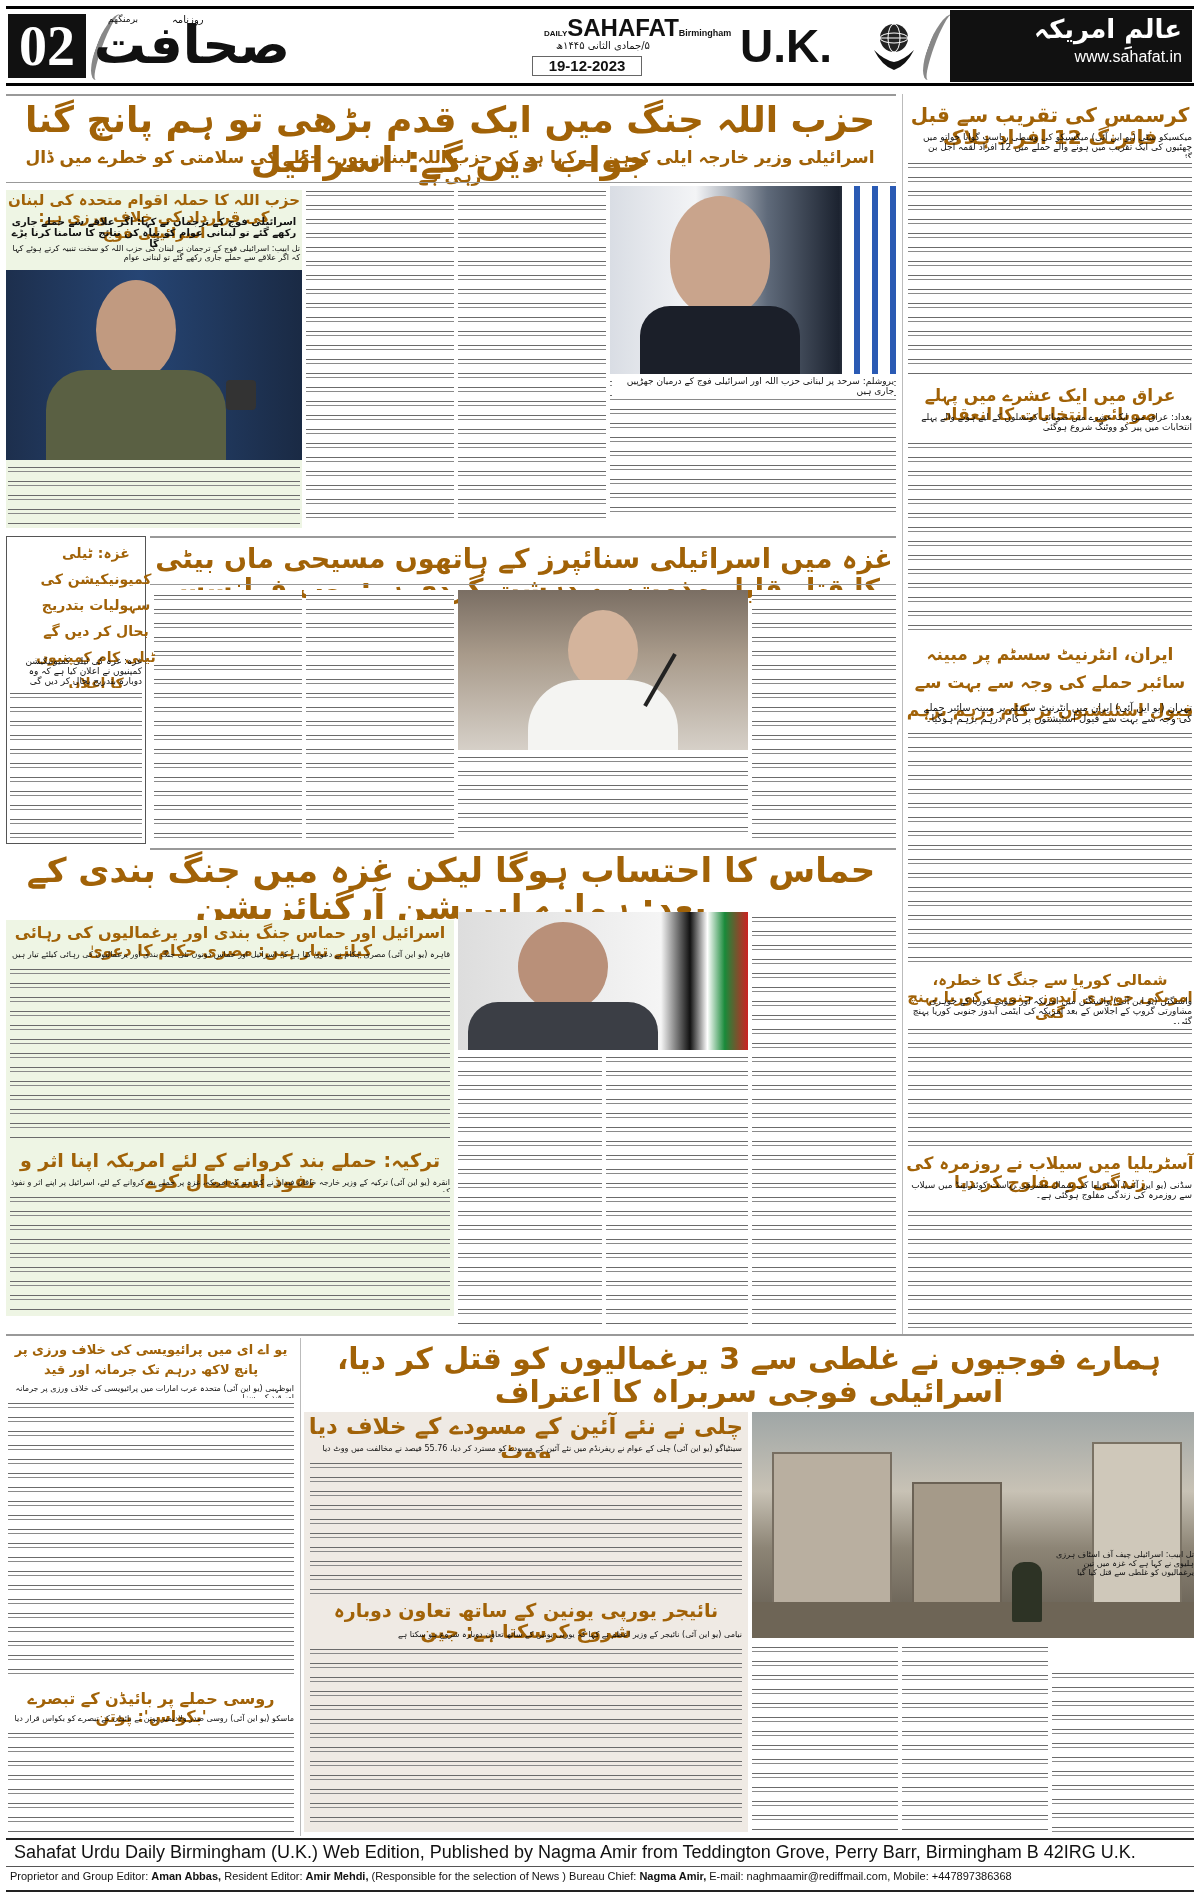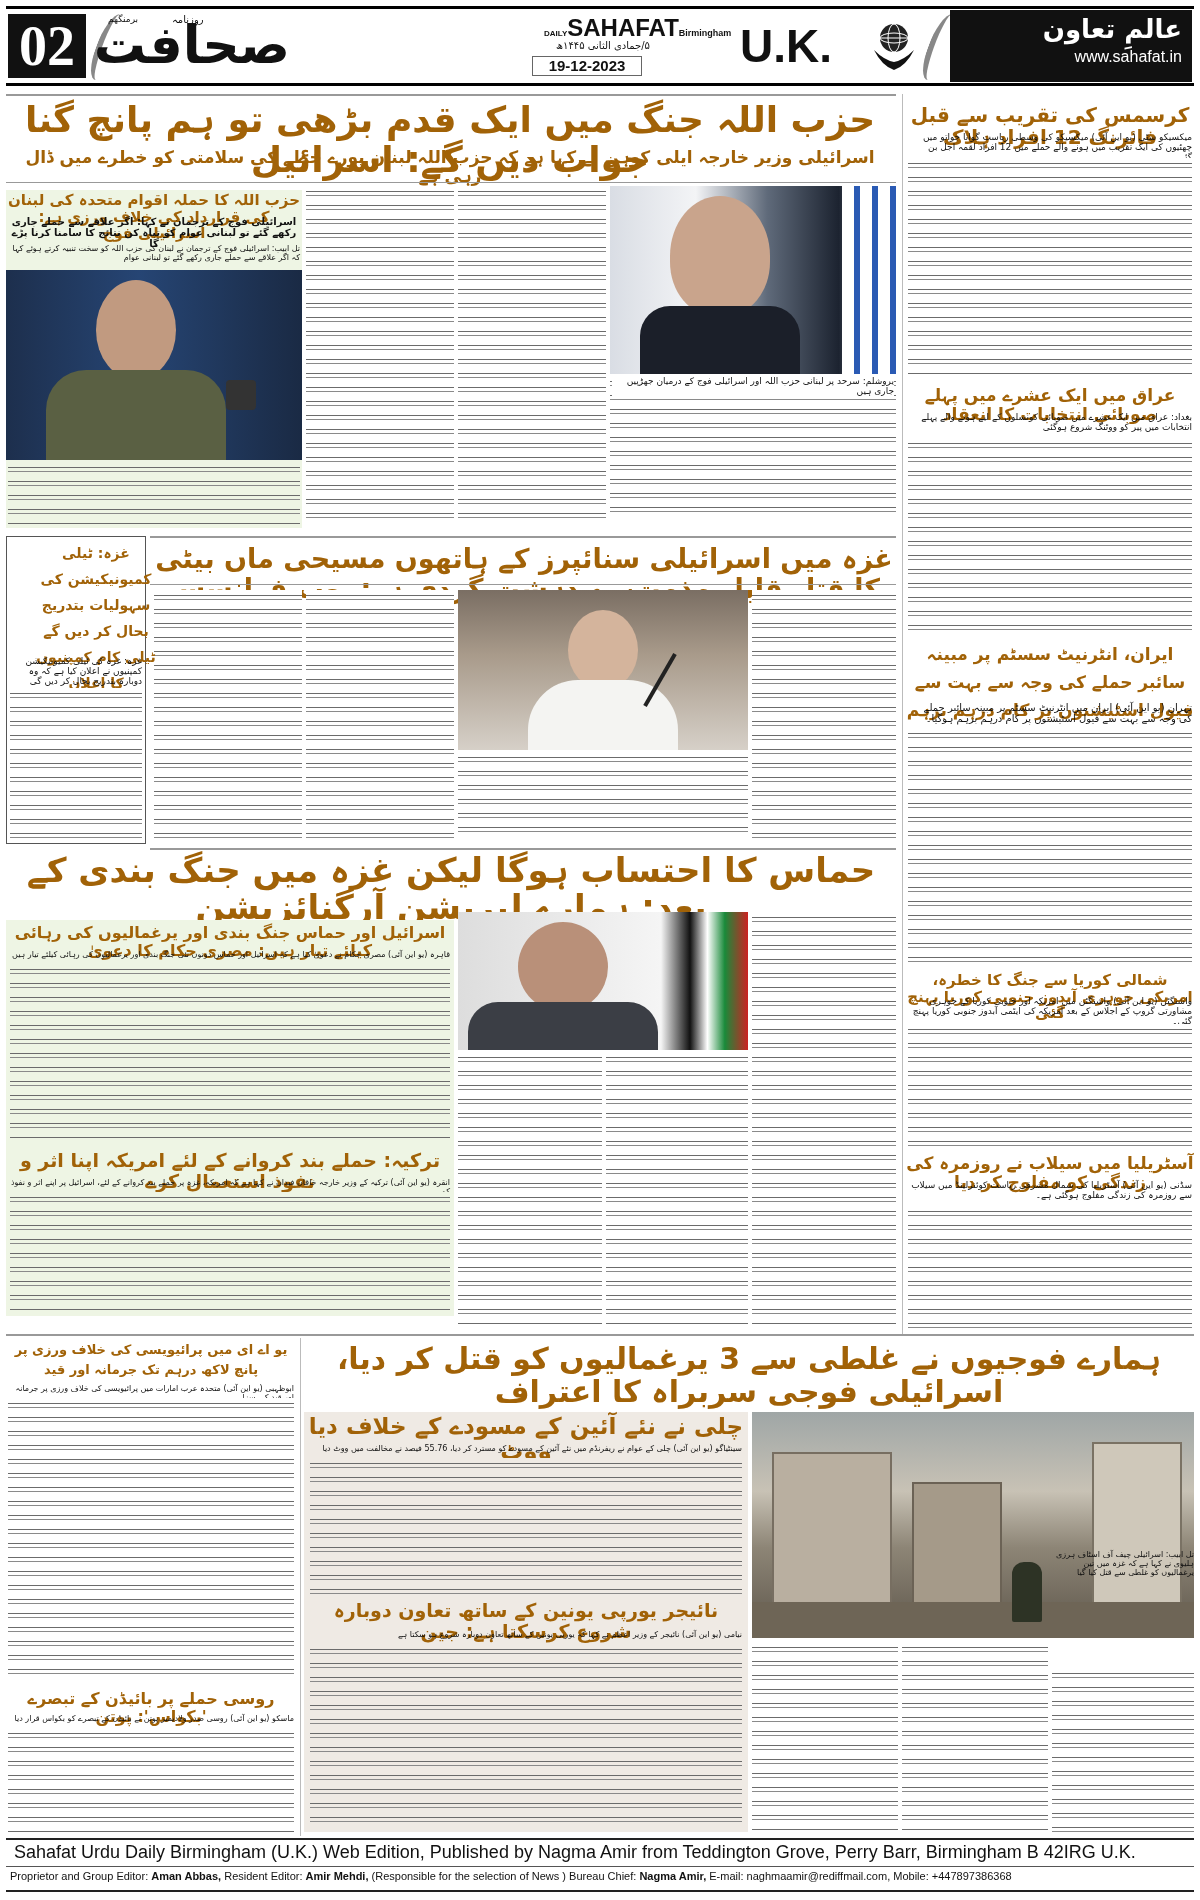--- a/index.html
+++ b/index.html
@@ -48,21 +48,21 @@
   <svg width="48" height="52" viewBox="0 0 48 52">
     <circle cx="24" cy="18" r="14" fill="#222"></circle>
     <ellipse cx="24" cy="18" rx="14" ry="5" fill="none" stroke="#fff" stroke-width="1"></ellipse>
     <ellipse cx="24" cy="18" rx="6" ry="14" fill="none" stroke="#fff" stroke-width="1"></ellipse>
     <line x1="10" y1="18" x2="38" y2="18" stroke="#fff" stroke-width="1"></line>
     <path d="M4 30 Q12 46 24 50 Q36 46 44 30 Q34 40 24 42 Q14 40 4 30 Z" fill="#111"></path>
   </svg>
 </div>
 <div class="abs swoosh" style="left:928px;top:14px;"></div>
 <div class="abs" style="left:950px;top:10px;width:242px;height:72px;background:#111;">
-  <div class="urdu" style="color:#fff;font-size:26px;font-weight:bold;text-align:right;padding-right:10px;padding-top:4px;">عالمِ تعاون</div>
+  <div class="urdu" style="color:#fff;font-size:26px;font-weight:bold;text-align:right;padding-right:10px;padding-top:4px;">عالمِ امریکہ</div>
   <div style="color:#fff;font-family:'Liberation Sans',sans-serif;font-size:16px;text-align:right;padding-right:10px;margin-top:4px;">www.sahafat.in</div>
 </div>
 
 <div class="abs rule" style="left:6px;top:94px;width:890px;"></div>
 <div class="abs hl" style="left:8px;top:100px;width:884px;font-size:36px;">حزب اللہ جنگ میں ایک قدم بڑھی تو ہم پانچ گنا جواب دیں گے: اسرائیل</div>
 <div class="abs hl" style="left:8px;top:148px;width:884px;font-size:17px;">اسرائیلی وزیر خارجہ ایلی کوہن نے کہا ہے کہ حزب اللہ لبنان پورے خطے کی سلامتی کو خطرے میں ڈال رہی ہے</div>
 
 <div class="abs rule" style="left:6px;top:182px;width:890px;height:1px;"></div>
 <div class="abs photo" style="left:610px;top:186px;width:286px;height:188px;background:linear-gradient(90deg,#d9dde4 0%,#f3f4f6 30%,#5f6a7a 55%,#1c2330 80%,#e9ecf1 100%);">
   <div style="position:absolute;left:60px;top:10px;width:100px;height:120px;border-radius:50% 50% 45% 45%;background:#c9a48c;"></div>

